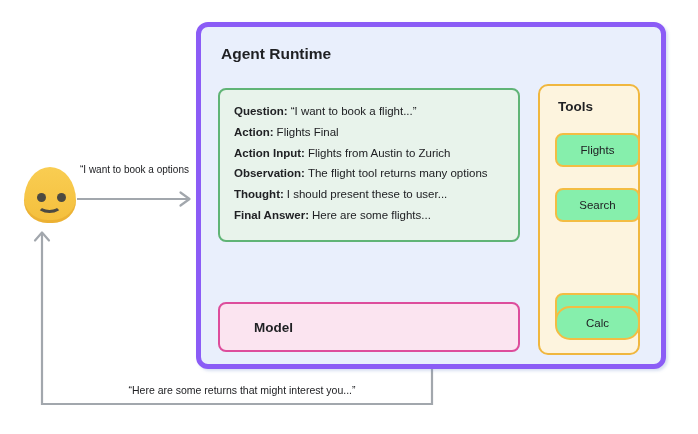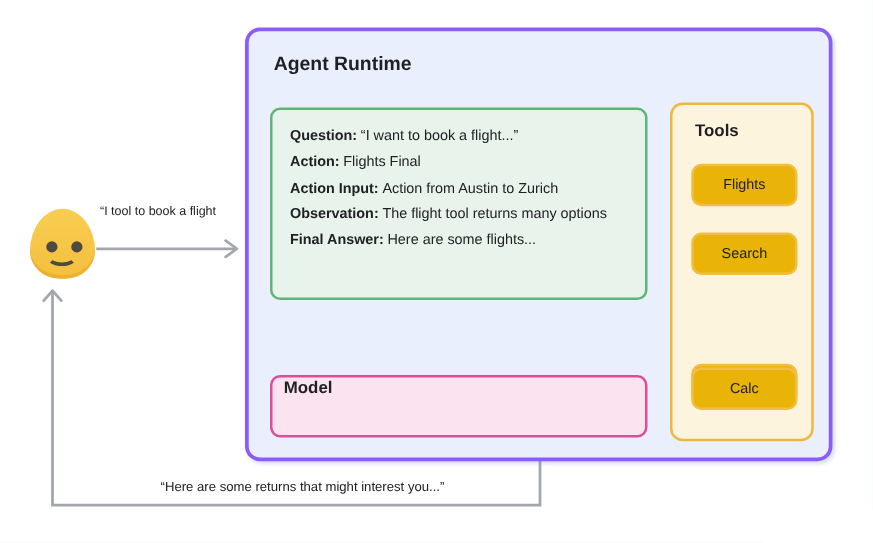--- a/index.html
+++ b/index.html
@@ -35,21 +35,21 @@
   }
   .response-label {
     position:absolute; left:111px; top:384px; width:262px;
     text-align:center; font-size:10.5px; color:#202124;
   }
 
   
   .agent-box {
     position:absolute; left:196px; top:22px; width:470px; height:347px;
     box-sizing:border-box; background:#e9effc;
-    border:3px solid #8b5cf6; border-radius:12px;
+    border:5px solid #8b5cf6; border-radius:12px;
     box-shadow:2px 2px 3px rgba(100,130,200,.25);
   }
   .agent-title {
     position:absolute; left:20px; top:18px;
     font-size:15.5px; font-weight:600; color:#1f2023;
   }
 
   
   .scratchpad {
     position:absolute; left:17px; top:61px; width:302px; height:154px;
@@ -58,45 +58,45 @@
     padding:11px 14px;
   }
   .scratchpad .line { font-size:11.5px; line-height:20.8px; white-space:nowrap; }
   .scratchpad .lbl { font-weight:bold; margin-right:3px; }
 
   
   .model-box {
     position:absolute; left:17px; top:275px; width:302px; height:50px;
     box-sizing:border-box; background:#fbe4f0;
     border:2px solid #dd4d9c; border-radius:8px;
-    display:flex; align-items:flex-start; padding-left:9px;
+    display:flex; align-items:center; padding-left:34px;
   }
   .model-box span { font-size:13.5px; font-weight:600; color:#1f2023; }
 
   
   .tools-box {
-    position:absolute; left:337px; top:57px; width:115px; height:271px;
+    position:absolute; left:337px; top:57px; width:102px; height:271px;
     box-sizing:border-box; background:#fdf4de;
     border:2px solid #f0b73f; border-radius:10px;
   }
   .tools-title {
     position:absolute; left:18px; top:13px;
     font-size:13.5px; font-weight:600; color:#1f2023;
   }
   .tool-btn {
     position:absolute; left:15px; width:85px; height:34px;
-    box-sizing:border-box; background:#eab308;
+    box-sizing:border-box; background:#86efac;
     border:2px solid #f3bd43; border-radius:8px;
     display:flex; align-items:center; justify-content:center;
     font-size:11.5px; color:#202124;
   }
   .tool-btn.b0 { top:47px; }
   .tool-btn.b1 { top:102px; }
   .tool-btn.b2 { top:171px;margin-top:36px; }
-  .tool-btn.b3 { top:210px; }
+  .tool-btn.b3 { top:220px;border-radius:15px; }
 </style>
 </head>
 <body>
 
 <div class="canvas">
 
   <svg class="arrows" viewBox="0 0 698 434">
     <g fill="none" stroke="#a2a7ad" stroke-width="2.2">
       <path d="M77 199 L188 199"></path>
       <path d="M180.5 192.5 L189.5 199 L180.5 205.5" stroke-linecap="round" stroke-linejoin="round"></path>
@@ -105,38 +105,41 @@
     </g>
   </svg>
 
   <div class="emoji">
     <div class="eye l"></div>
     <div class="eye r"></div>
     <div class="smile"></div>
   </div>
 
   <div class="request-label">
-    <div>“I tool to book a flight</div>
+    <div>“I want to book a options</div>
   </div>
 
   <div class="agent-box">
     <div class="agent-title">Agent Runtime</div>
 
     <div class="scratchpad">
       <div class="line">
         <span class="lbl">Question:</span><span>“I want to book a flight...”</span>
       </div>
       <div class="line">
         <span class="lbl">Action:</span><span>Flights Final</span>
       </div>
       <div class="line">
-        <span class="lbl">Action Input:</span><span>Action from Austin to Zurich</span>
+        <span class="lbl">Action Input:</span><span>Flights from Austin to Zurich</span>
       </div>
       <div class="line">
         <span class="lbl">Observation:</span><span>The flight tool returns many options</span>
+      </div>
+      <div class="line">
+        <span class="lbl">Thought:</span><span>I should present these to user...</span>
       </div>
       <div class="line">
         <span class="lbl">Final Answer:</span><span>Here are some flights...</span>
       </div>
     </div>
 
     <div class="model-box">
       <span>Model</span>
     </div>
 

